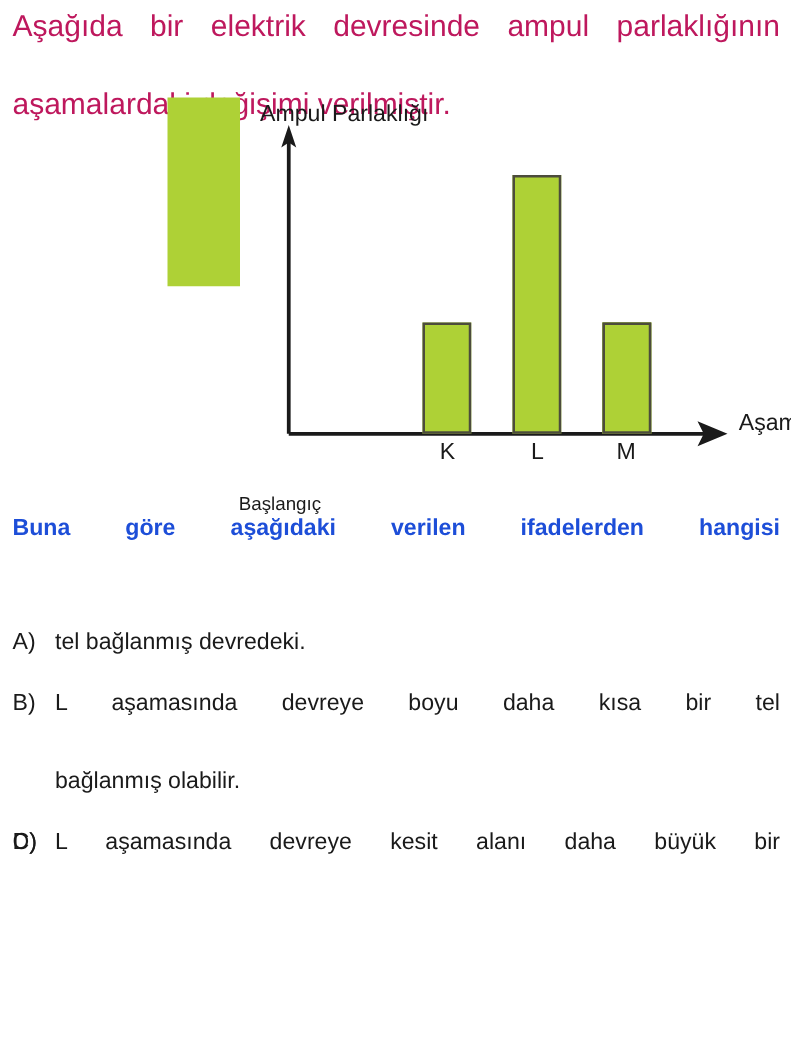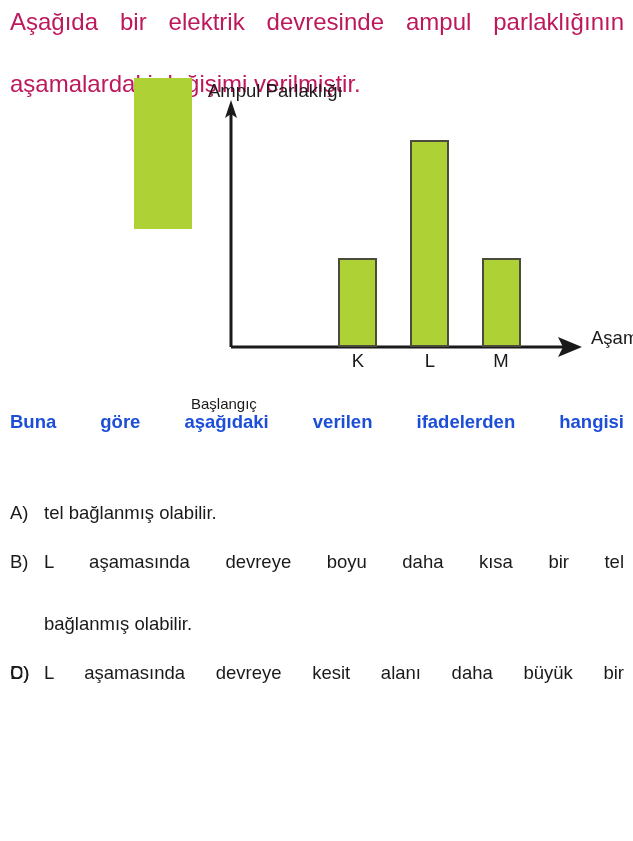--- a/index.html
+++ b/index.html
@@ -221,21 +221,21 @@
 
 <div class="stem">
   <span class="stem-line j">Buna göre aşağıdaki verilen ifadelerden hangisi</span>
 </div>
 
 <div class="options">
 
   <div class="option">
     <span class="opt-marker">A)</span>
     <span class="opt-text">
-      <span class="opt-line">tel bağlanmış olabilir.</span>
+      <span class="opt-line">tel bağlanmış devredeki.</span>
     </span>
   </div>
 
   <div class="option">
     <span class="opt-marker">B)</span>
     <span class="opt-text">
       <span class="opt-line j">L aşamasında devreye boyu daha kısa bir tel</span>
       <span class="opt-line">bağlanmış olabilir.</span>
     </span>
   </div>

